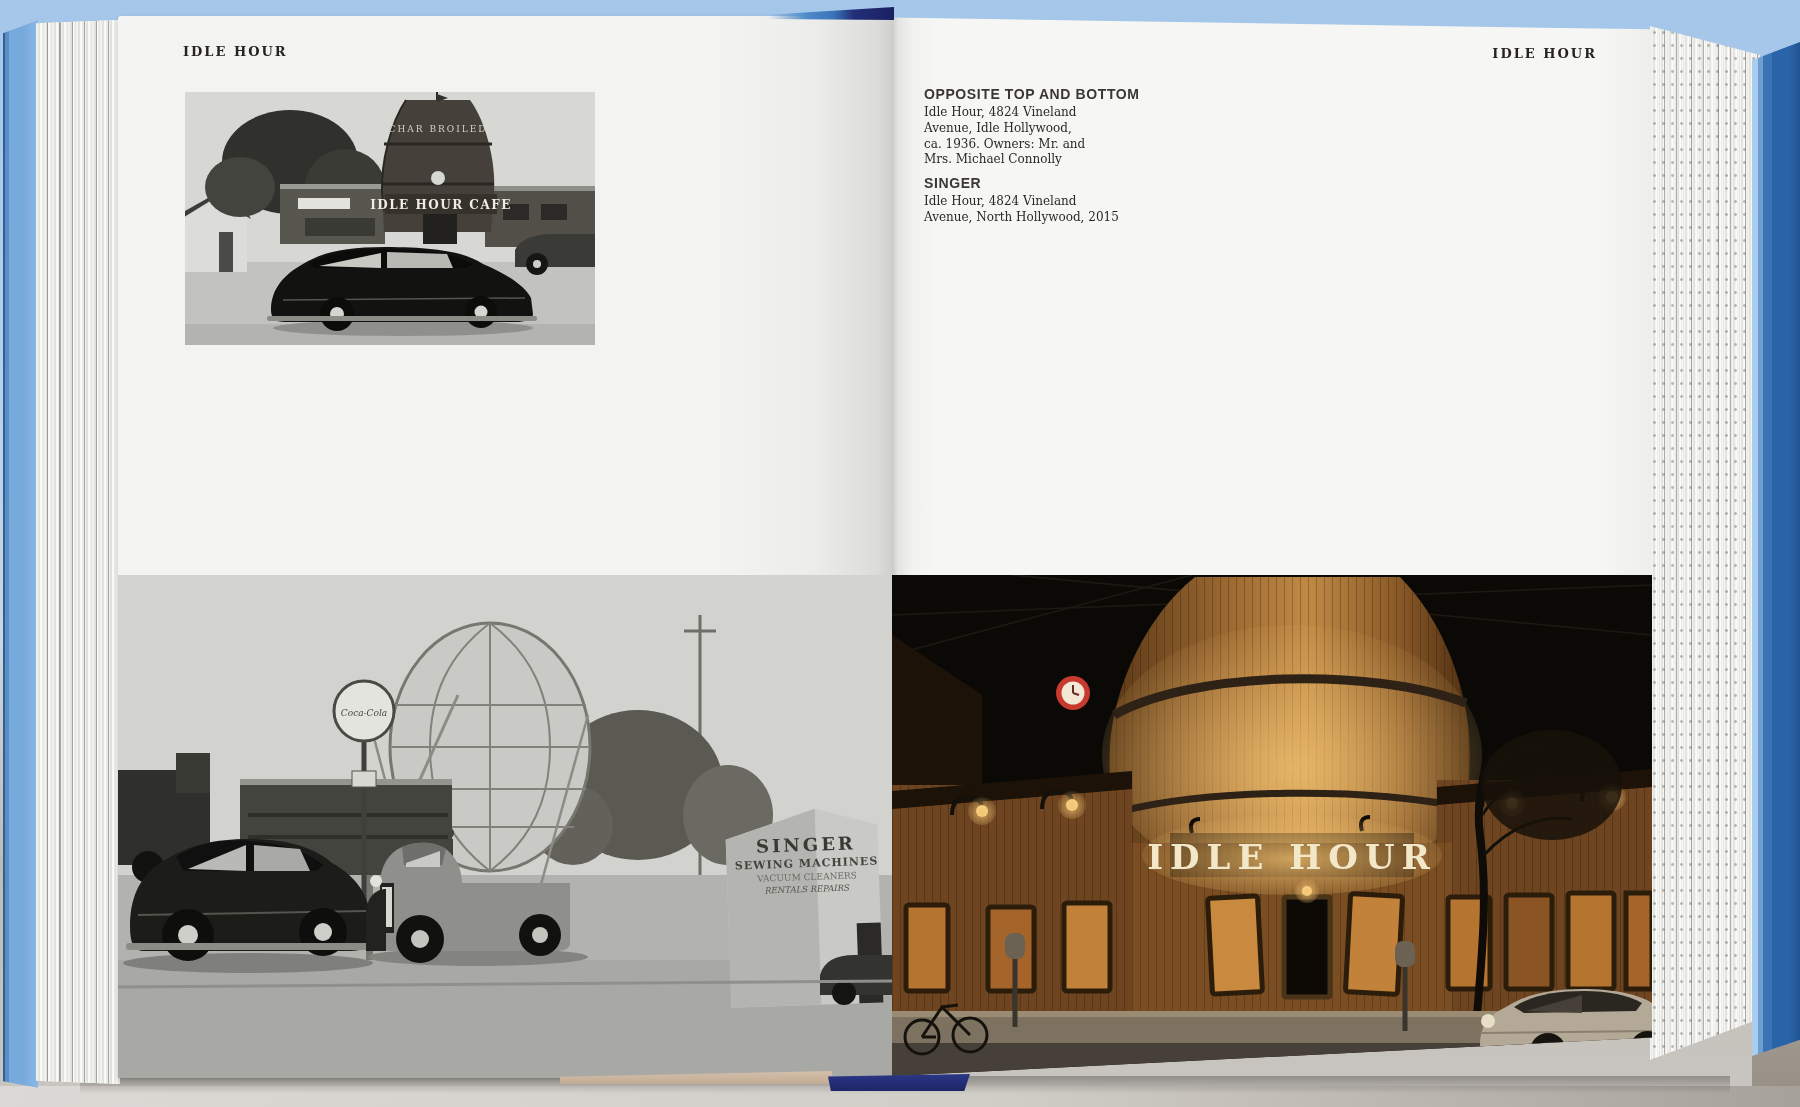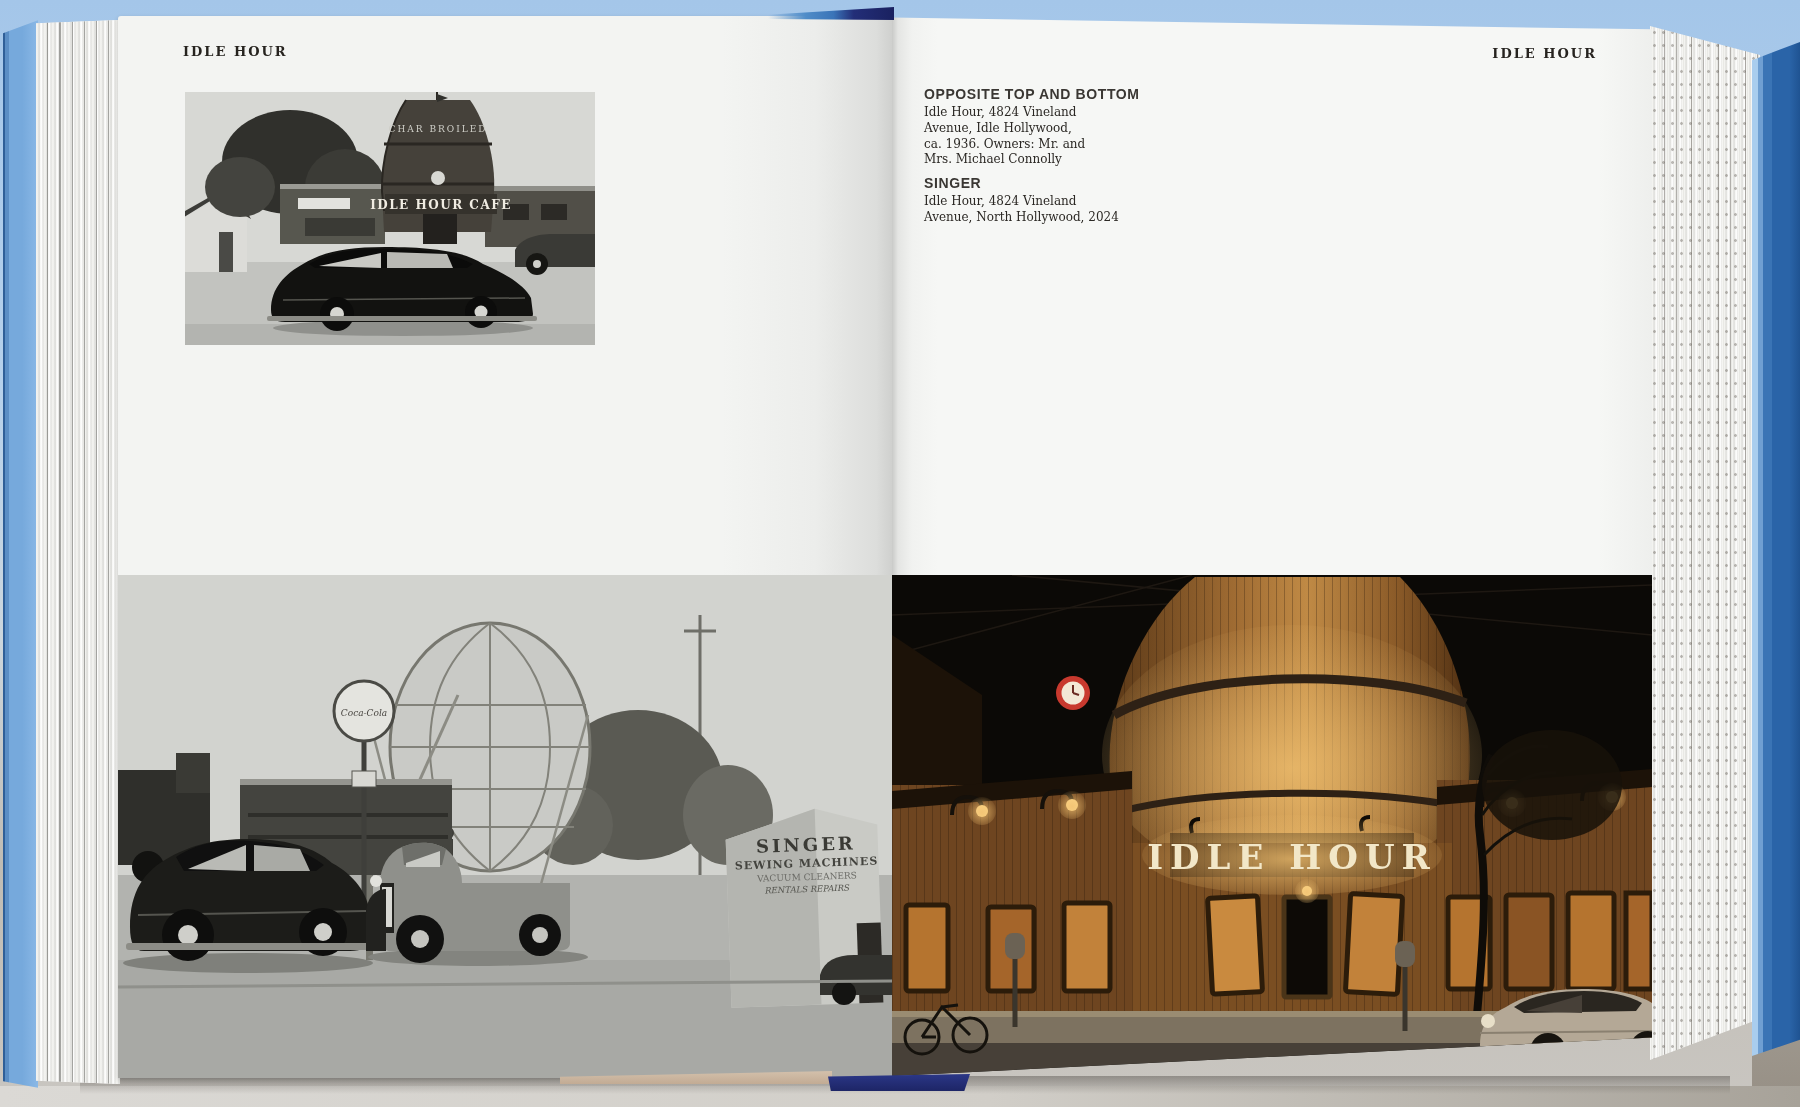--- a/index.html
+++ b/index.html
@@ -230,21 +230,21 @@
   <div class="abs running-head" style="left:520px;top:38px;width:185px;text-align:right;">IDLE HOUR</div>
 
   <div class="abs" style="left:32px;top:78px;width:250px;">
     <div class="cap-label">OPPOSITE TOP AND BOTTOM</div>
     <div class="cap-line">Idle Hour, 4824 Vineland</div>
     <div class="cap-line">Avenue, Idle Hollywood,</div>
     <div class="cap-line">ca. 1936. Owners: Mr. and</div>
     <div class="cap-line">Mrs. Michael Connolly</div>
     <div class="cap-label mt7">SINGER</div>
     <div class="cap-line">Idle Hour, 4824 Vineland</div>
-    <div class="cap-line">Avenue, North Hollywood, 2024</div>
+    <div class="cap-line">Avenue, North Hollywood, 2015</div>
   </div>
 
   <svg class="abs" style="left:0;top:567px;" width="760" height="501" viewBox="0 0 760 501">
     <defs>
       <linearGradient id="wood" x1="0" y1="0" x2="1" y2="0">
         <stop offset="0" stop-color="#5a3817"></stop>
           <stop offset=".35" stop-color="#a06c33"></stop>
         <stop offset=".55" stop-color="#c08a45"></stop>
           <stop offset=".8" stop-color="#8a5a28"></stop>
           <stop offset="1" stop-color="#4f2f12"></stop>

